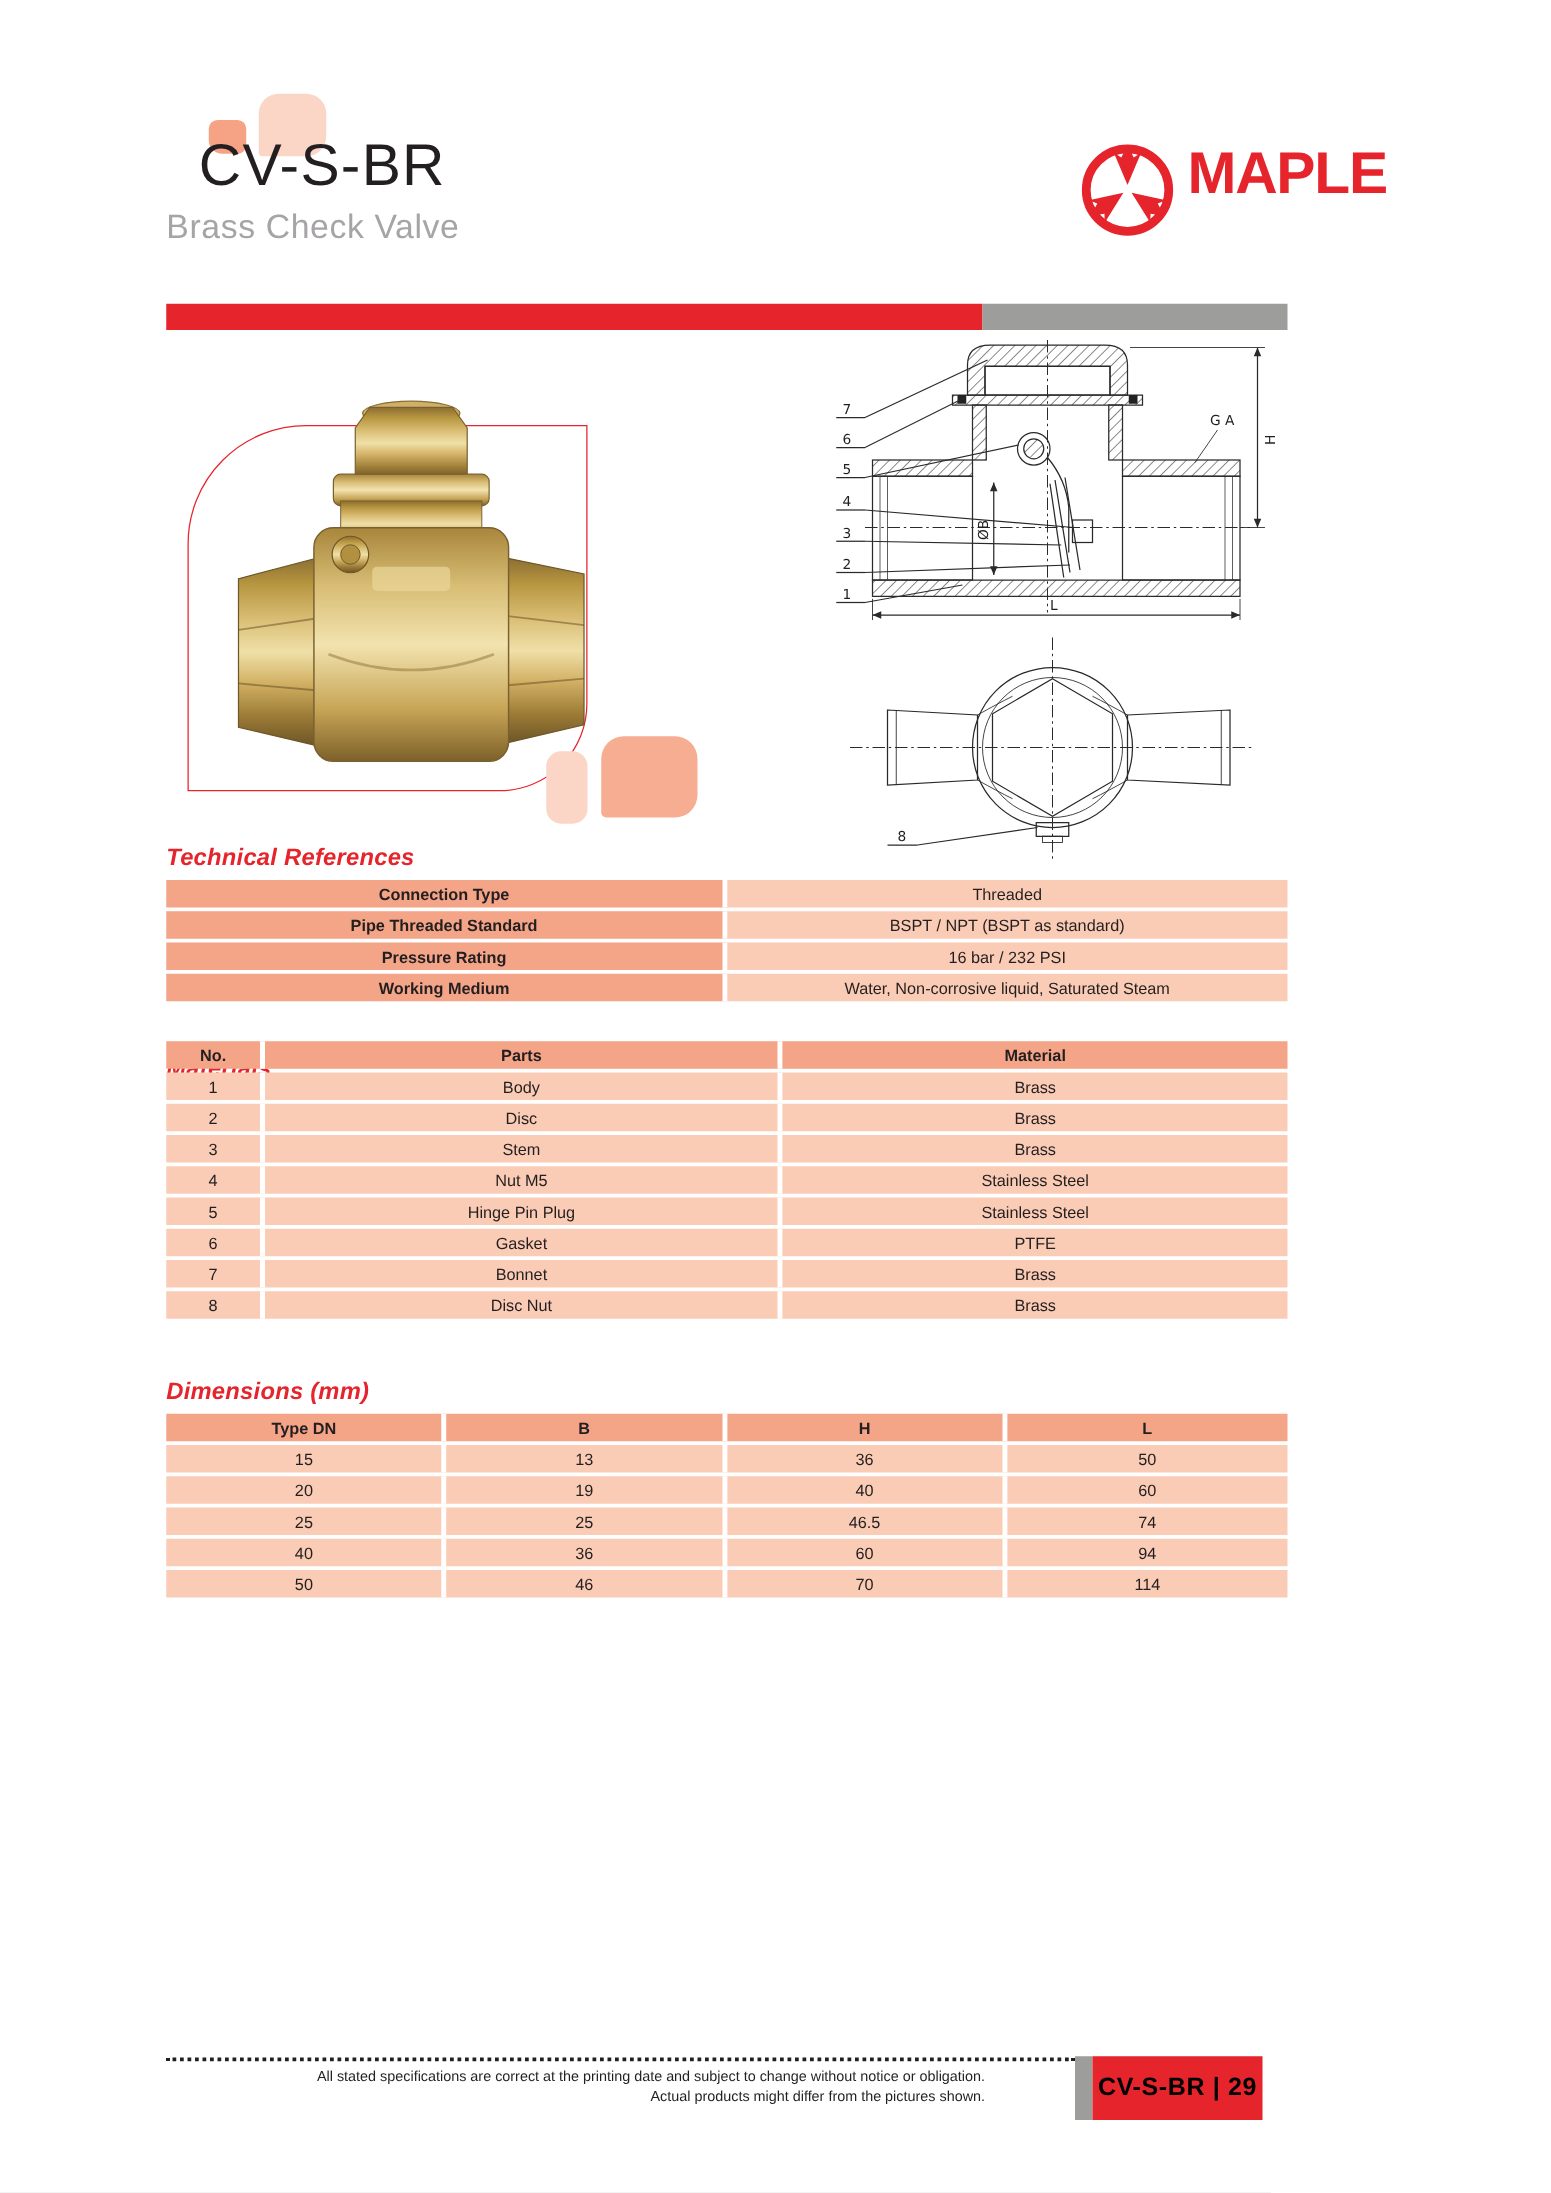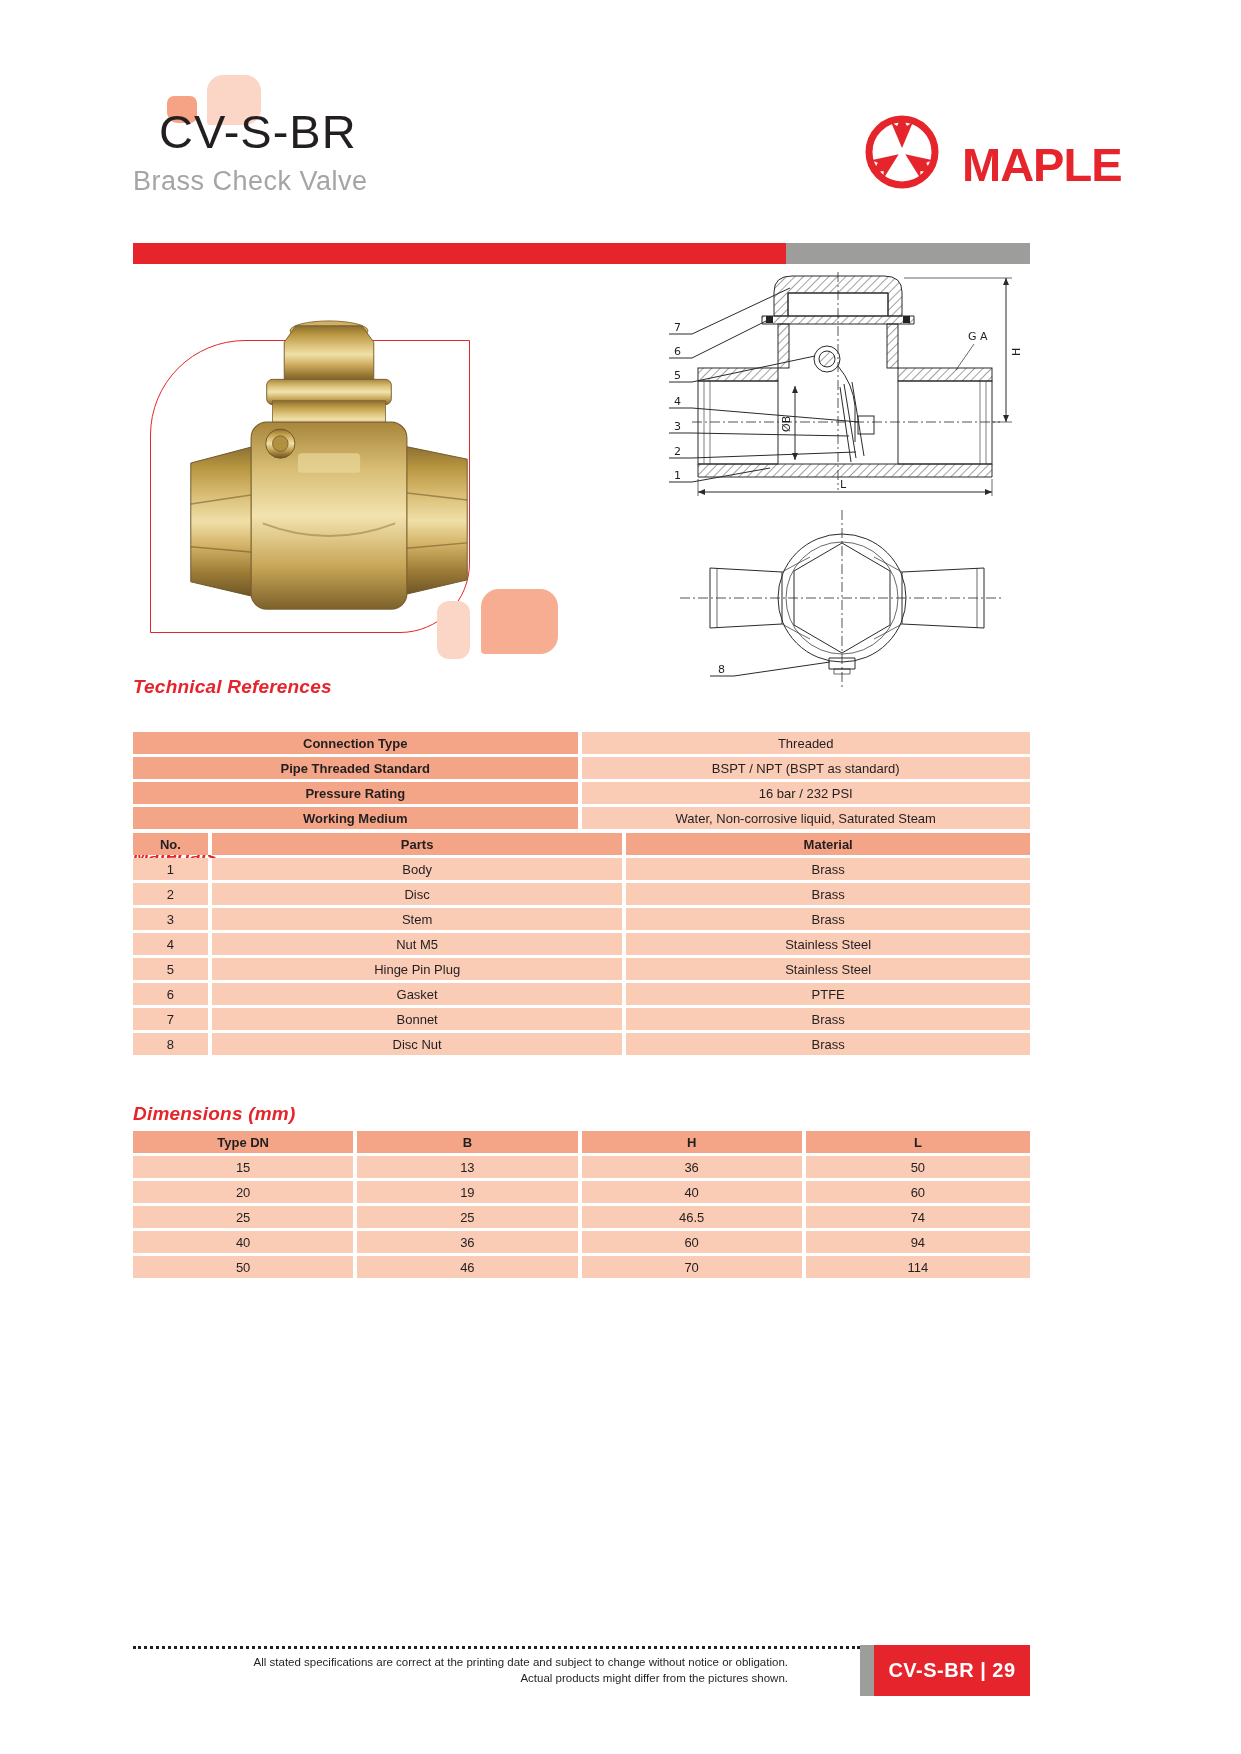--- a/index.html
+++ b/index.html
@@ -12,21 +12,21 @@
   
   .deco{ position:absolute; }
   .deco-small{ left:167px; top:96px; width:30px; height:27px;
     background:var(--deco-salmon,#F5A285); border-radius:7px 7px 7px 11px; }
   .deco-large{ left:207px; top:75px; width:54px; height:50px;
     background:var(--deco-peach,#FBD5C5); border-radius:16px 16px 16px 3px; }
   .product-code{ position:absolute; left:132px; top:104px; font-size:47px;
     font-weight:500; letter-spacing:1px; color:var(--title-color,#231F20);margin-left:27px; }
   .product-name{ position:absolute; left:133px; top:166px; font-size:27px;
     font-weight:400; color:var(--subtitle-gray,#A6A4A6); letter-spacing:0.5px; }
-  .logo{ position:absolute; left:862px; top:110px; display:flex; align-items:flex-end; gap:20px; }
+  .logo{ position:absolute; left:862px; top:110px; display:flex; align-items:flex-start; gap:8px; }
   .logo-text{ font-size:47px; font-weight:800; color:var(--accent-red,#E6242B);
     letter-spacing:-1px; }
   
   .band{ position:absolute; left:133px; top:243px; width:897px; height:21px; display:flex; }
   .band-red{ width:653px; height:100%; background:var(--accent-red,#E6242B); }
   .band-gray{ flex:1; height:100%; background:var(--bar-gray,#9D9D9C); }
   
   .photo-frame{ position:absolute; left:150px; top:340px; width:320px; height:293px;
     border:1.3px solid var(--accent-red,#E6242B); border-radius:95px 0 70px 0; }
   .photo{ position:absolute; left:183px; top:296px; width:292px; height:338px; }
@@ -36,35 +36,35 @@
     background:#F6AD92; border-radius:18px 18px 18px 4px; }
   .drawing{ position:absolute; left:652px; top:266px; width:388px; height:428px; }
   .drawing text{ font-family:"DejaVu Sans", sans-serif; font-size:11px; fill:#231F20; }
   .cl{ stroke-dasharray:10 3 2 3; stroke-width:0.8; }
   
   .sec-title{ position:absolute; left:133px; font-size:19px; font-weight:700;
     color:var(--accent-red,#E6242B); letter-spacing:0.2px;font-style:italic; }
   .t-tech{ top:676px; } .t-mat{ top:845px; } .t-dim{ top:1103px; }
   table.tbl{ position:absolute; left:133px; width:897px; border-collapse:separate;
     border-spacing:0 3px; table-layout:fixed; font-size:13px; }
-  .tbl-tech{ top:701px;margin-top:28px; } .tbl-mat{ top:830px; } .tbl-dim{ top:1128px; }
+  .tbl-tech{ top:701px; } .tbl-mat{ top:830px; } .tbl-dim{ top:1128px; }
   .tbl td, .tbl th{ height:22px; text-align:center; vertical-align:middle;
     background:var(--table-cell-bg,#FACBB5); border-right:4px solid #fff;
     padding:1px 4px; font-weight:400; overflow:hidden; white-space:nowrap; }
   .tbl td:last-child, .tbl th:last-child{ border-right:none; }
   .tbl th, .tbl td.hd{ background:var(--table-header-bg,#F4A487); font-weight:700; }
   
   .foot-rule{ position:absolute; left:133px; top:1646px; width:727px;
     border-top:3px dotted #231F20; }
   .foot-text{ position:absolute; left:133px; top:1654px; width:655px;
     text-align:right; font-size:11.5px; line-height:1.4; color:#231F20; }
   .foot-gray{ position:absolute; left:860px; top:1645px; width:14px; height:51px;
     background:var(--bar-gray,#9D9D9C); }
-  .foot-badge{ position:absolute; left:874px; top:1645px; width:156px; height:51px;
-    background:var(--accent-red,#E6242B); color:#ffffff; font-size:20px; font-weight:700;
+  .foot-badge{ position:absolute; left:874px; top:1645px; width:136px; height:51px;
+    background:var(--accent-red,#E6242B); color:#000000; font-size:20px; font-weight:700;
     display:flex; align-items:center; justify-content:center; letter-spacing:0.5px; }
 </style>
 </head>
 <body>
 
 <div class="page">
 
   <div class="deco deco-small"></div>
   <div class="deco deco-large"></div>
   <div class="product-code">CV-S-BR</div>

